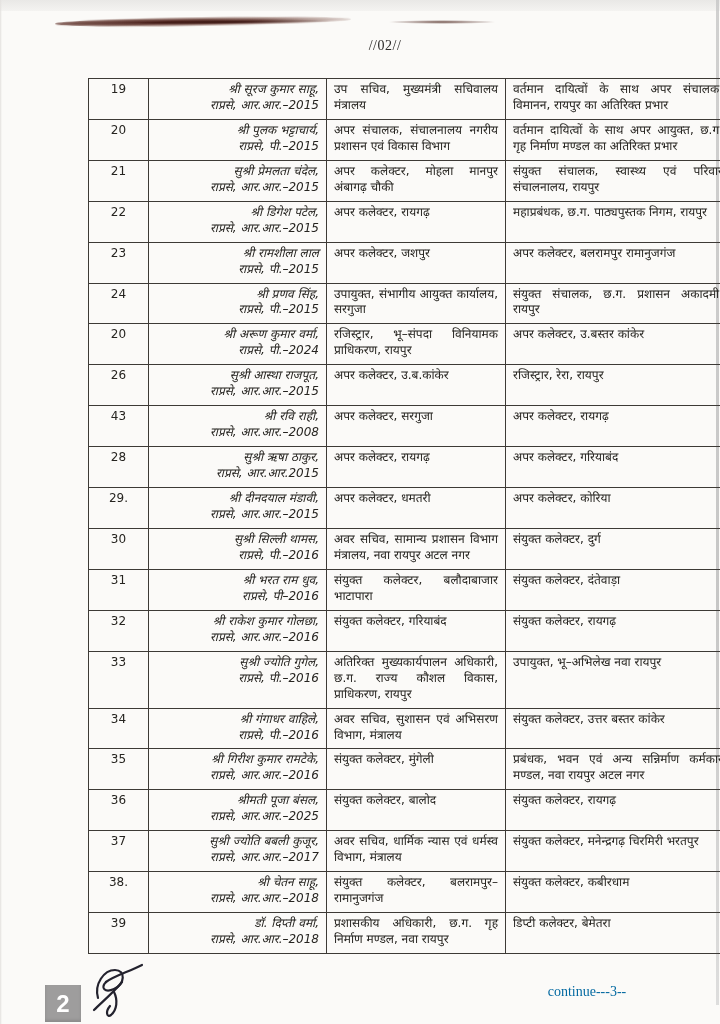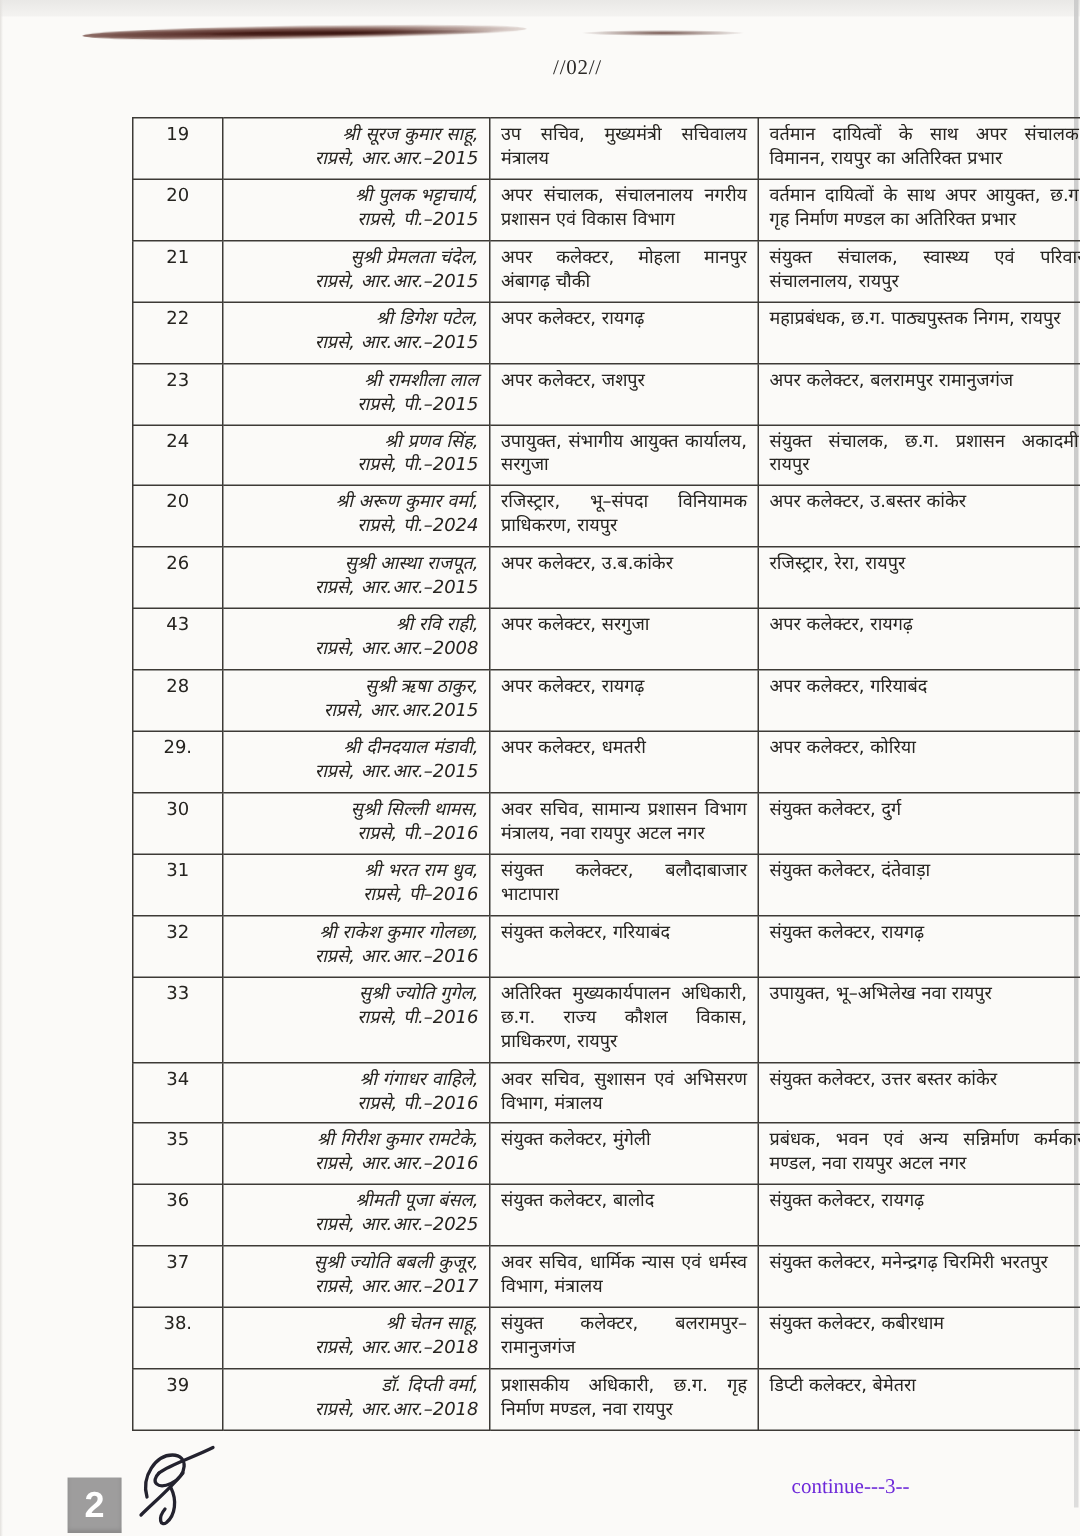--- a/index.html
+++ b/index.html
@@ -81,25 +81,25 @@
     position: absolute; left: 45px; top: 985px;
     width: 36px; height: 37px;
     background: var(--badge-bg, #9e9d9d);
     color: var(--badge-text, #ffffff);
     font-family: "Liberation Sans", sans-serif;
     font-size: 24px; font-weight: bold;
     display: flex; align-items: center; justify-content: center;
     box-shadow: inset 0 -2px 3px rgba(0,0,0,0.12);
   }
   .continue-note {
-    position: absolute; left: 460px; top: 984px; width: 214px;
+    position: absolute; left: 480px; top: 984px; width: 214px;
     text-align: center;
     font-family: "Liberation Serif", serif;
     font-size: 14px;
-    color: #6d28d9;
+    color: #0369a1;
   }
 </style>
 </head>
 <body>
 
 <div class="scan-top-strip"></div>
 <div class="scan-left-edge"></div>
 <div class="scan-right-edge"></div>
 
 <div class="smudge smudge-a"></div>

